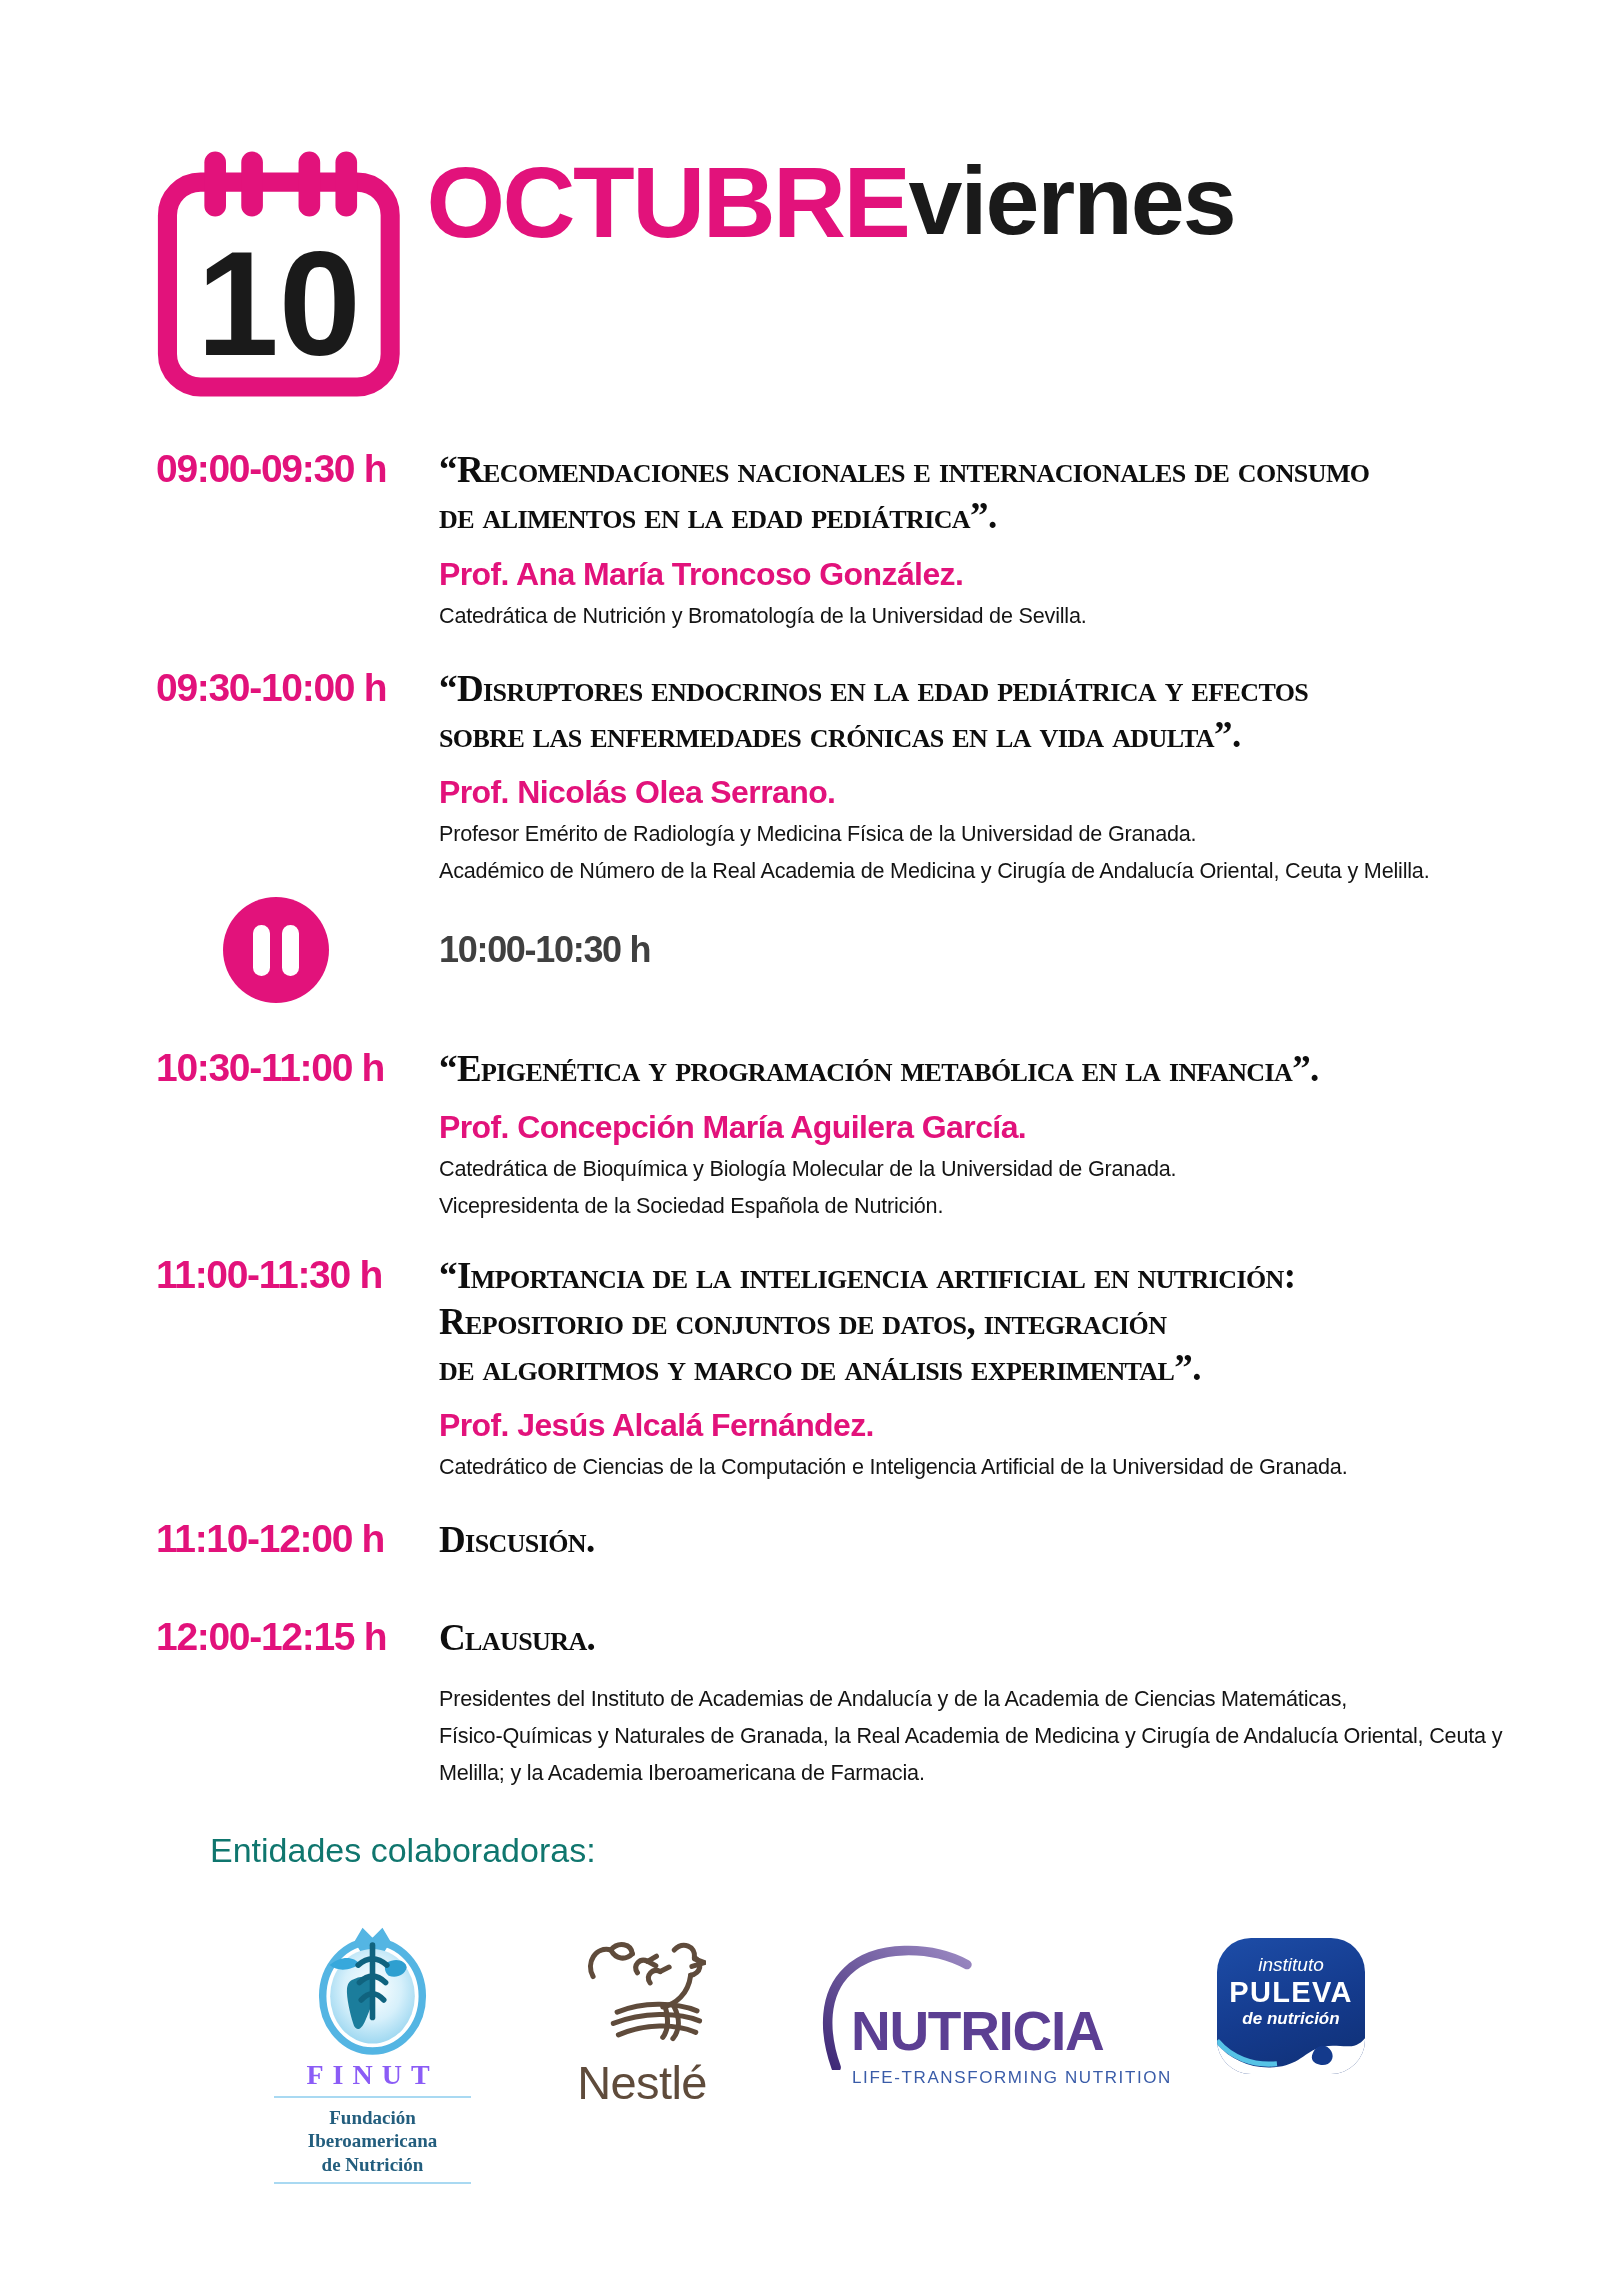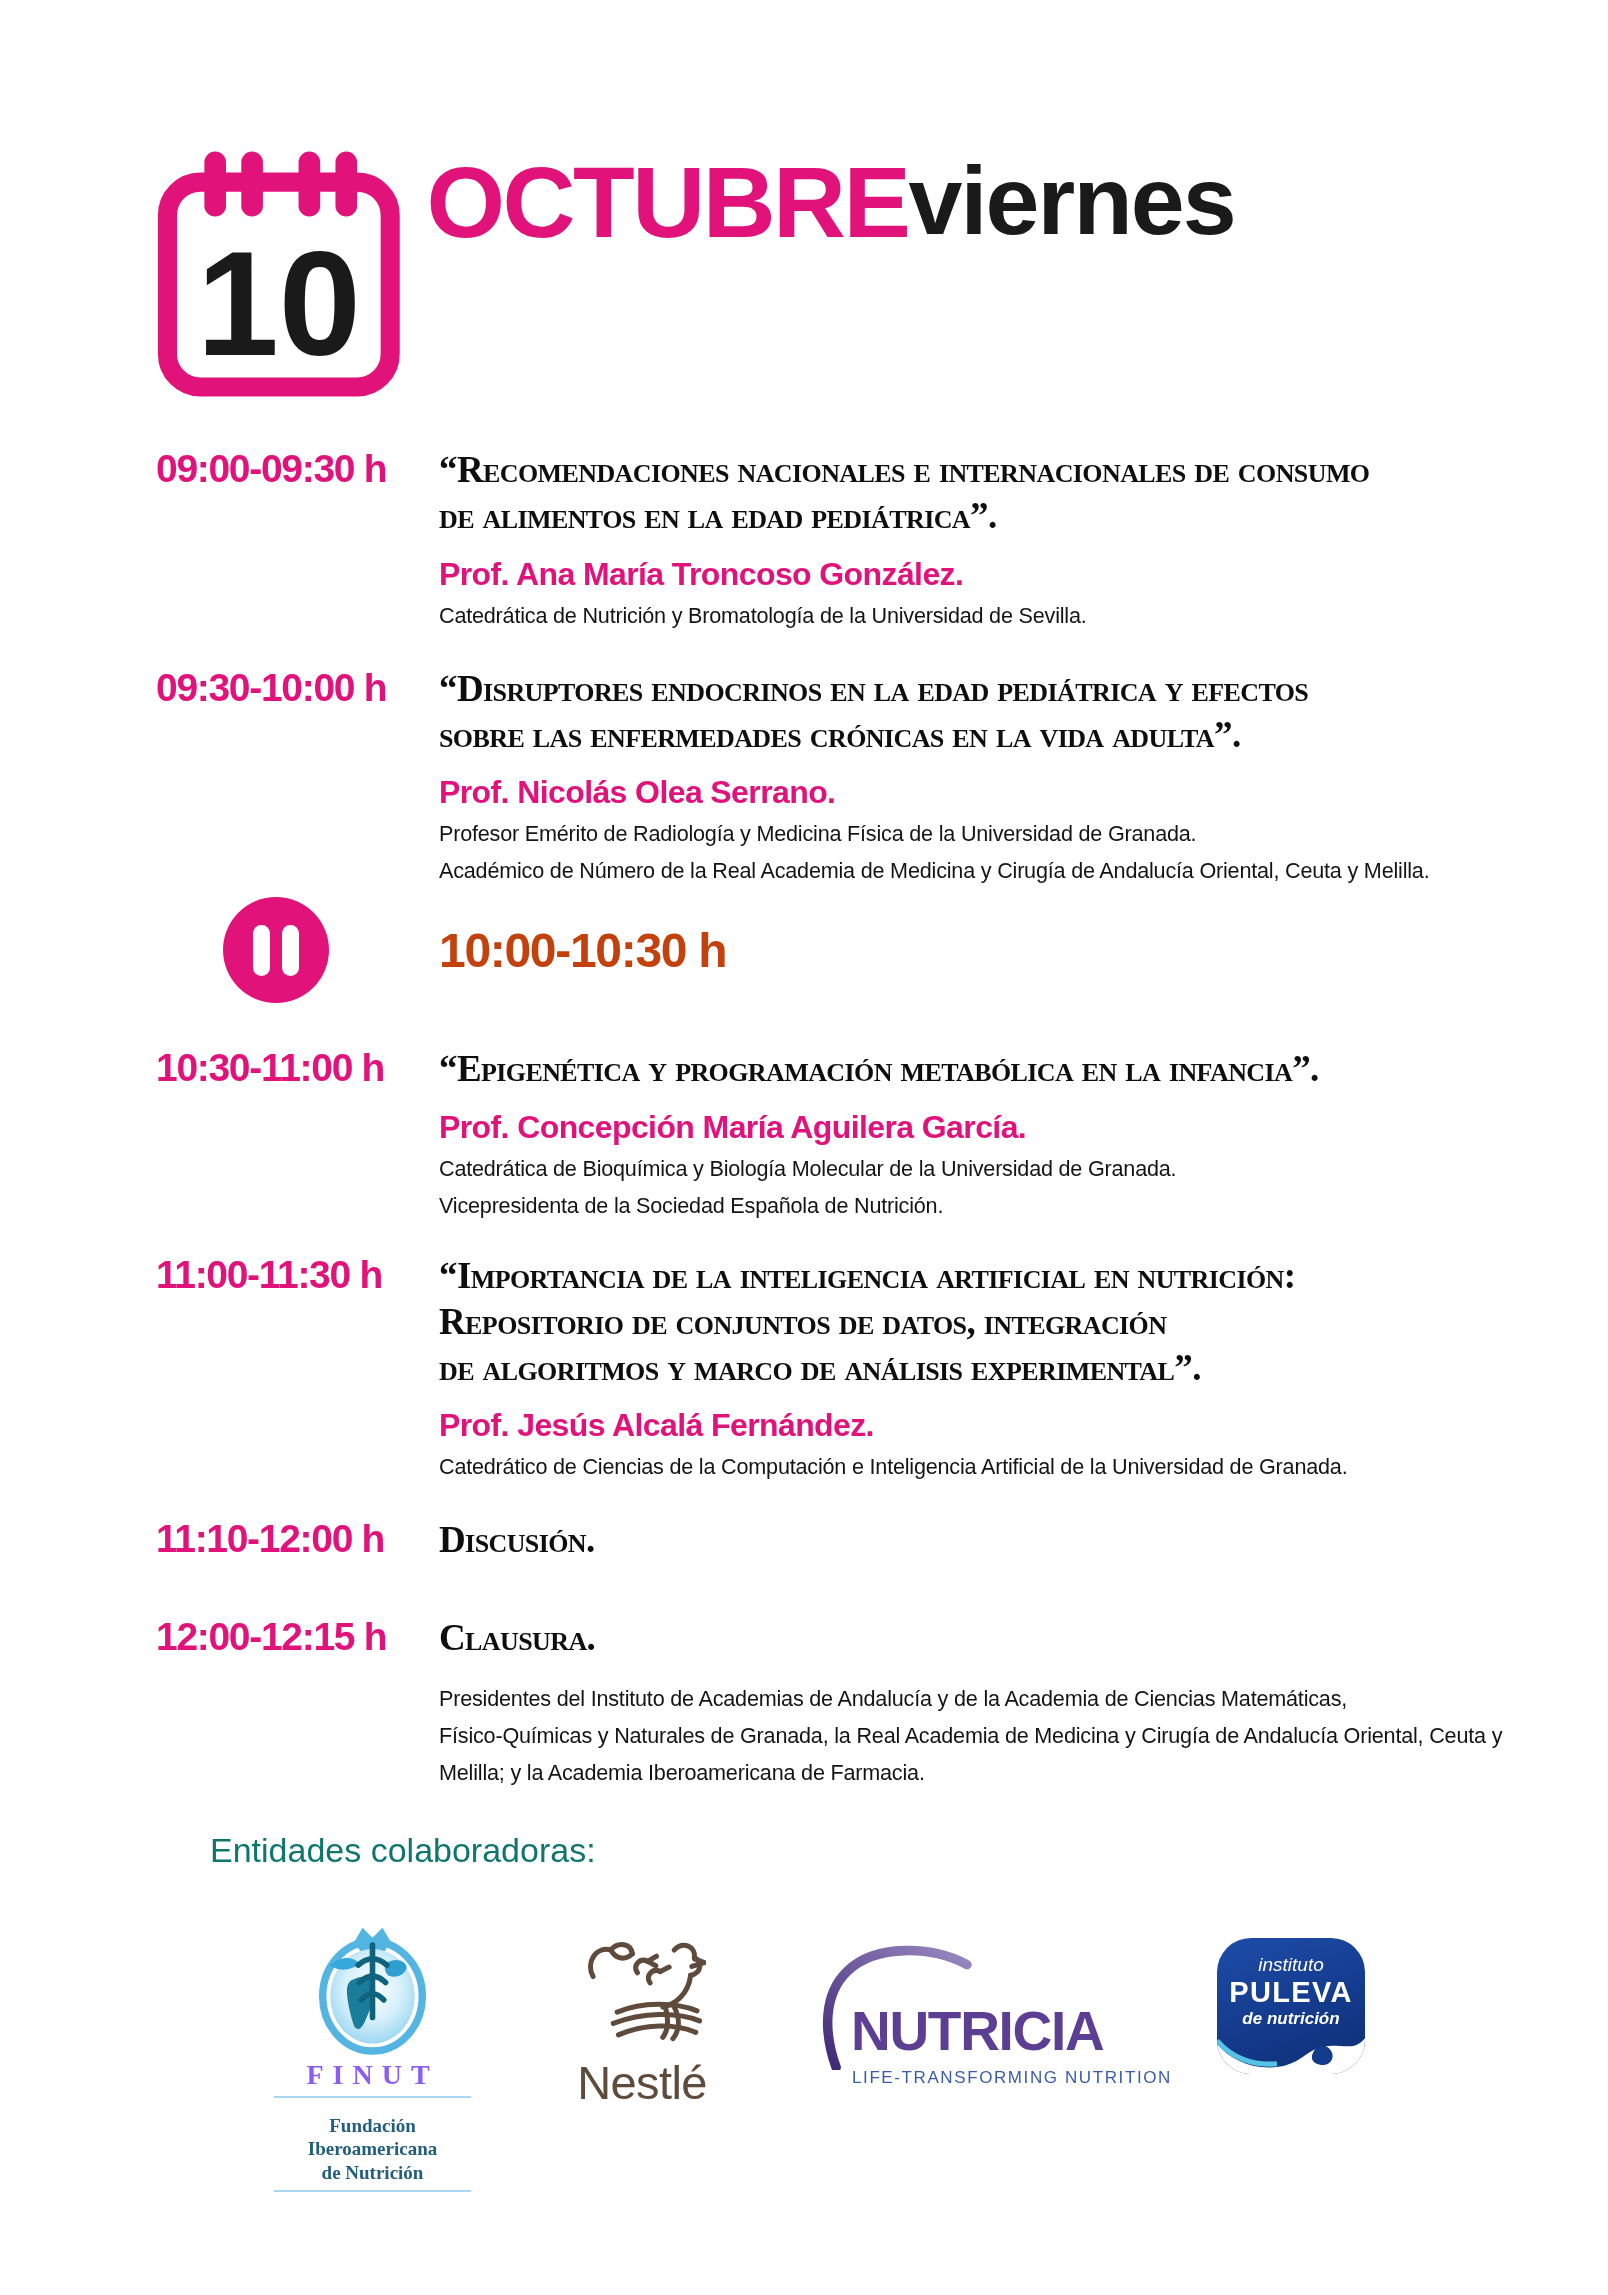--- a/index.html
+++ b/index.html
@@ -50,37 +50,37 @@
   .mb4{margin-bottom:32px;}
   .mb5{margin-bottom:52px;}
   .mb6{margin-bottom:38px;}
   
   .break-row{display:grid;grid-template-columns:283px 1fr;align-items:center;height:107px;margin-bottom:42px;}
   .pause-badge{
     width:106px;height:106px;border-radius:50%;background:#E2127B;
     margin-left:67px;display:flex;align-items:center;justify-content:center;gap:12px;
   }
   .pause-bar{width:16.6px;height:51px;border-radius:8.3px;background:#ffffff;}
-  .break-time{color:#c2410c;font-weight:bold;font-size:48px;letter-spacing:-1.3px;white-space:nowrap;}
+  .break-time{color:#404040;font-weight:bold;font-size:36px;letter-spacing:-1.3px;white-space:nowrap;}
   
   .collab-heading{
     margin:0 0 53px 54px;color:#0f766e;font-weight:normal;
     font-size:34px;line-height:42px;white-space:nowrap;
   }
   .logos{display:flex;align-items:flex-start;margin-left:118px;}
   .logo{flex:0 0 auto;}
   .logo-finut{width:197px;margin-right:89px;text-align:center;}
   .finut-name{
     font-family:"Liberation Serif", serif;color:#8b5cf6;
     font-size:28px;letter-spacing:9px;margin-top:2.5px;font-weight:bold;
   }
   .finut-rule{height:1.9px;background:#A9D9F2;margin-top:5.1px;}
   .finut-sub{
     font-family:"Liberation Serif", serif;font-weight:bold;
-    font-size:19px;line-height:23.6px;color:#235E7E;margin-top:16px;
+    font-size:19px;line-height:23.6px;color:#235E7E;margin-top:8px;
   }
   .logo-nestle{width:164px;margin-right:99px;margin-top:11.5px;text-align:center;}
   .nestle-word{
     color:#5F4B3B;font-weight:normal;font-size:47px;letter-spacing:-0.6px;margin-top:10px;white-space:nowrap;
   }
   .logo-nutricia{width:299px;margin-right:95px;margin-top:28px;position:relative;padding-top:51px;}
   .nutricia-swoosh{position:absolute;left:-6.4px;top:-9px;}
   .nutricia-word{
     color:#5C3F93;font-weight:bold;font-size:55px;line-height:57px;
     letter-spacing:-1.3px;padding-left:28px;white-space:nowrap;position:relative;

